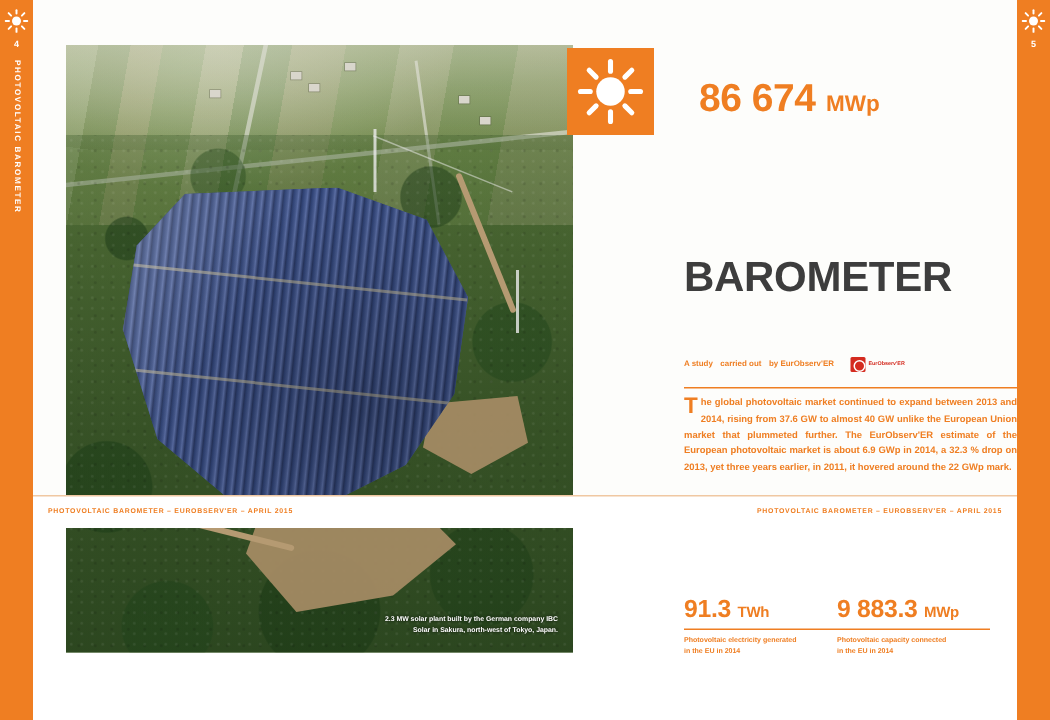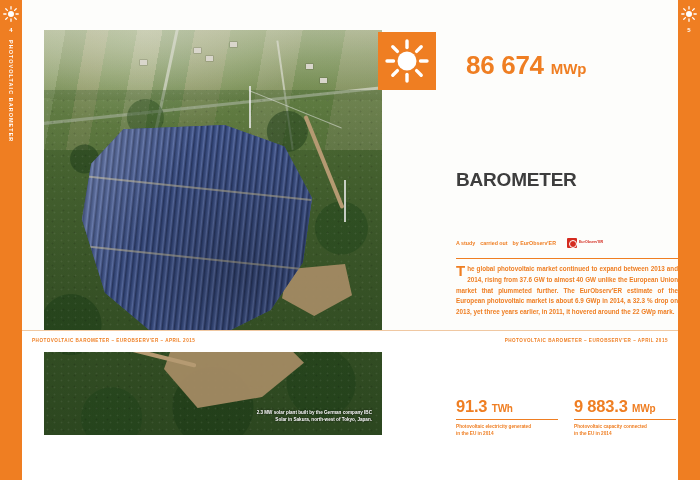--- a/index.html
+++ b/index.html
@@ -273,21 +273,21 @@
   }
   .title-1 {
     color: #ef7e22;
     font-size: 23.5px;
     font-weight: bold;
     letter-spacing: -0.2px;
     line-height: 1.05;
   }
   .title-2 {
     color: #3d3d3d;
-    font-size: 19px;
+    font-size: 28px;
     font-weight: bold;
     letter-spacing: -0.2px;
     line-height: 1.05;
     margin-top: 2px;
   }
 
   .study-line {
     position: absolute;
     left: 456px; top: 238px;
     width: 222px;
@@ -352,21 +352,20 @@
     font-weight: bold;
     padding: 1px 2px 0 0;
     color: #ef7e22;
   }
 
   .kpi-bottom {
     position: absolute;
     left: 456px; top: 398px;
     width: 230px;
     display: flex;
-    gap: 16px;
   }
   .kpi {
     width: 102px;
   }
   .kpi .val {
     color: #ef7e22;
     font-size: 16.5px;
     font-weight: bold;
     line-height: 1;
     letter-spacing: -0.2px;

